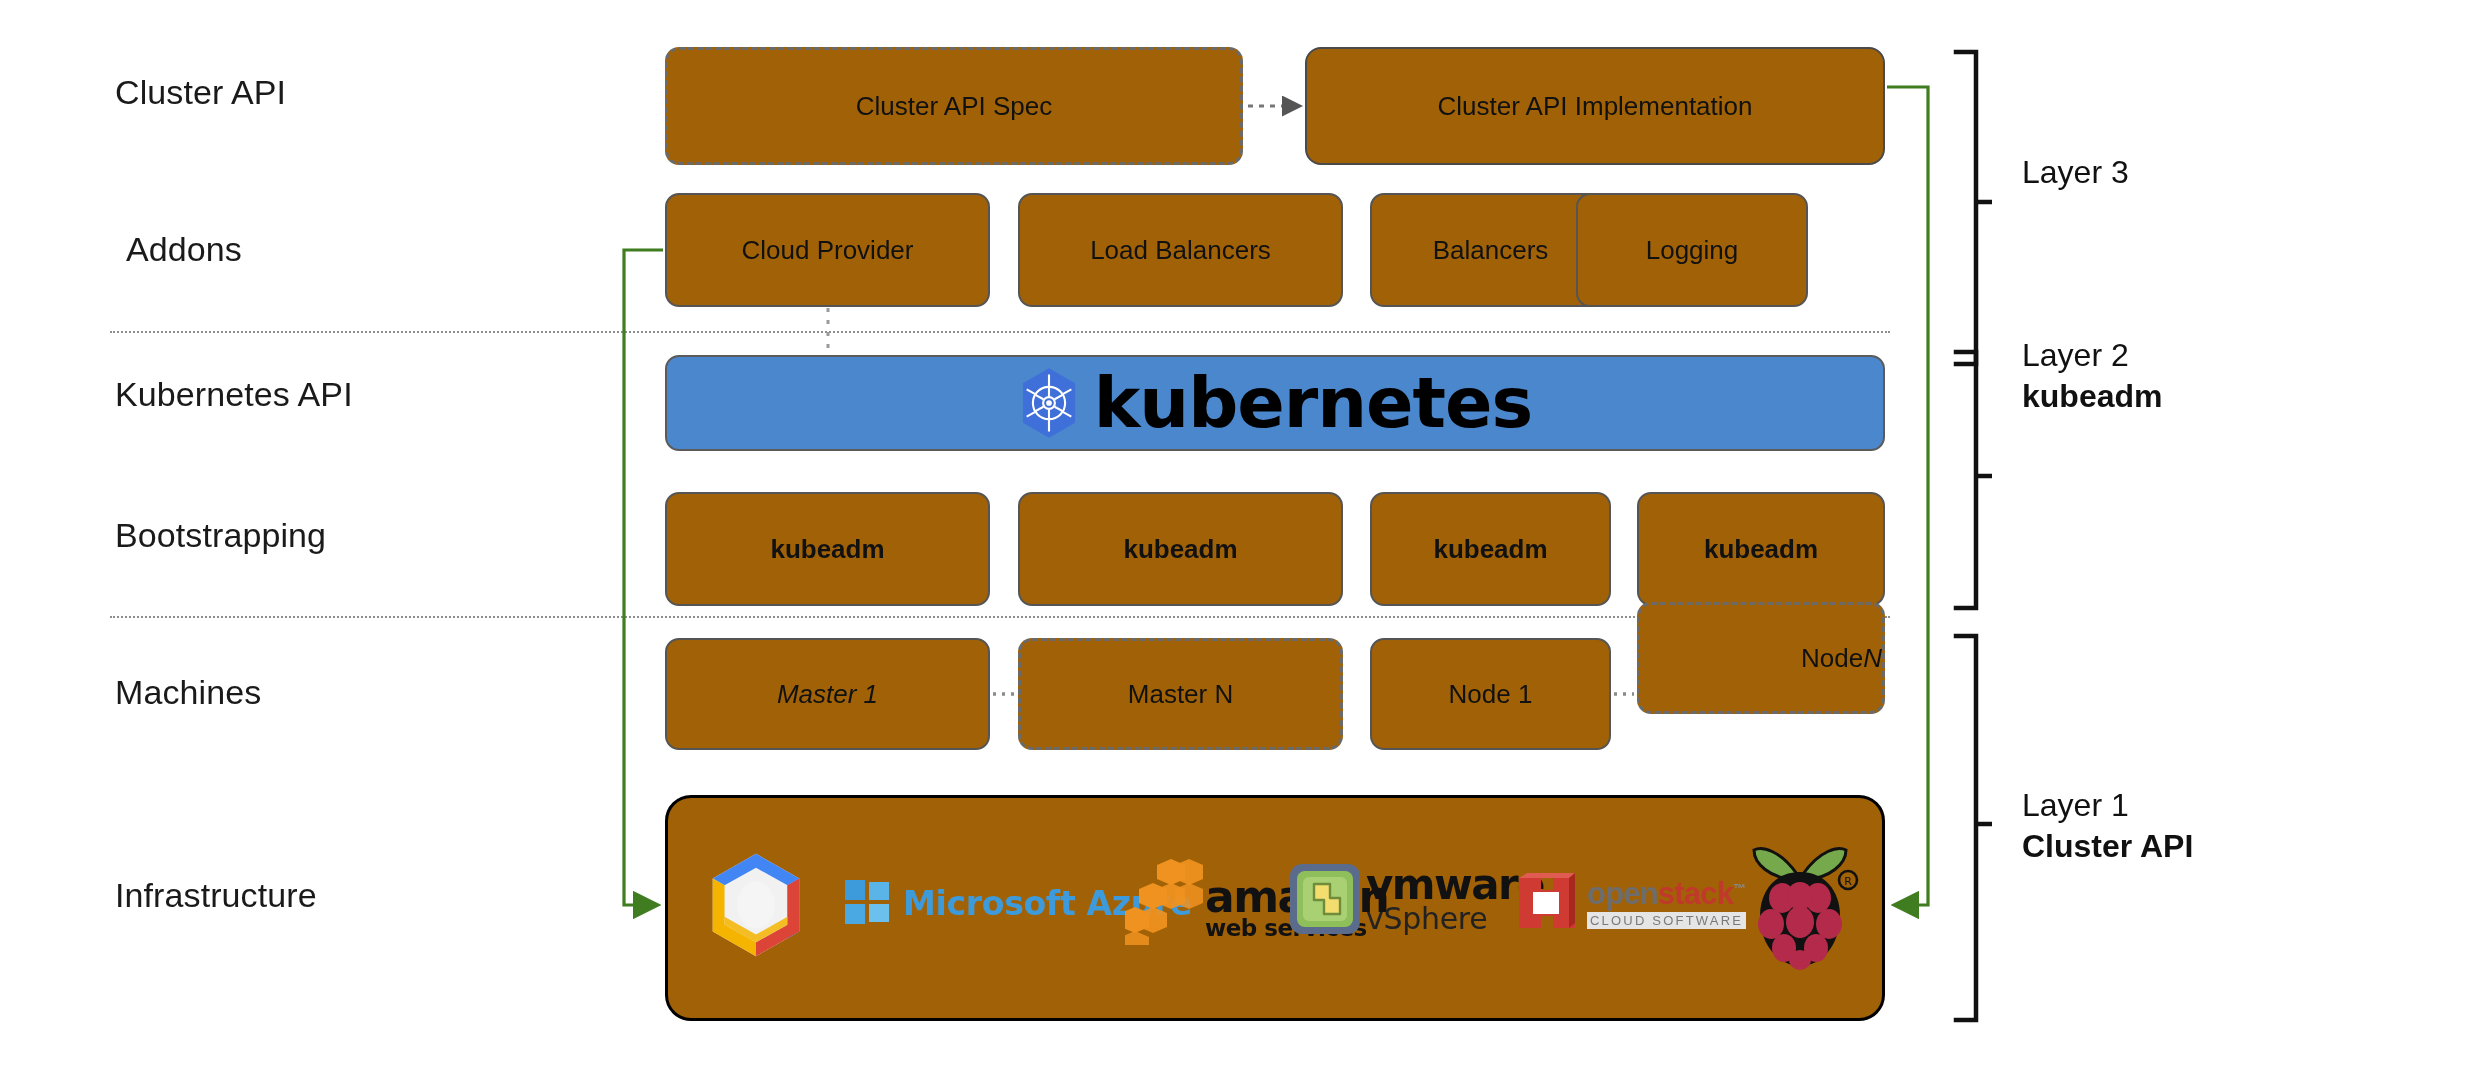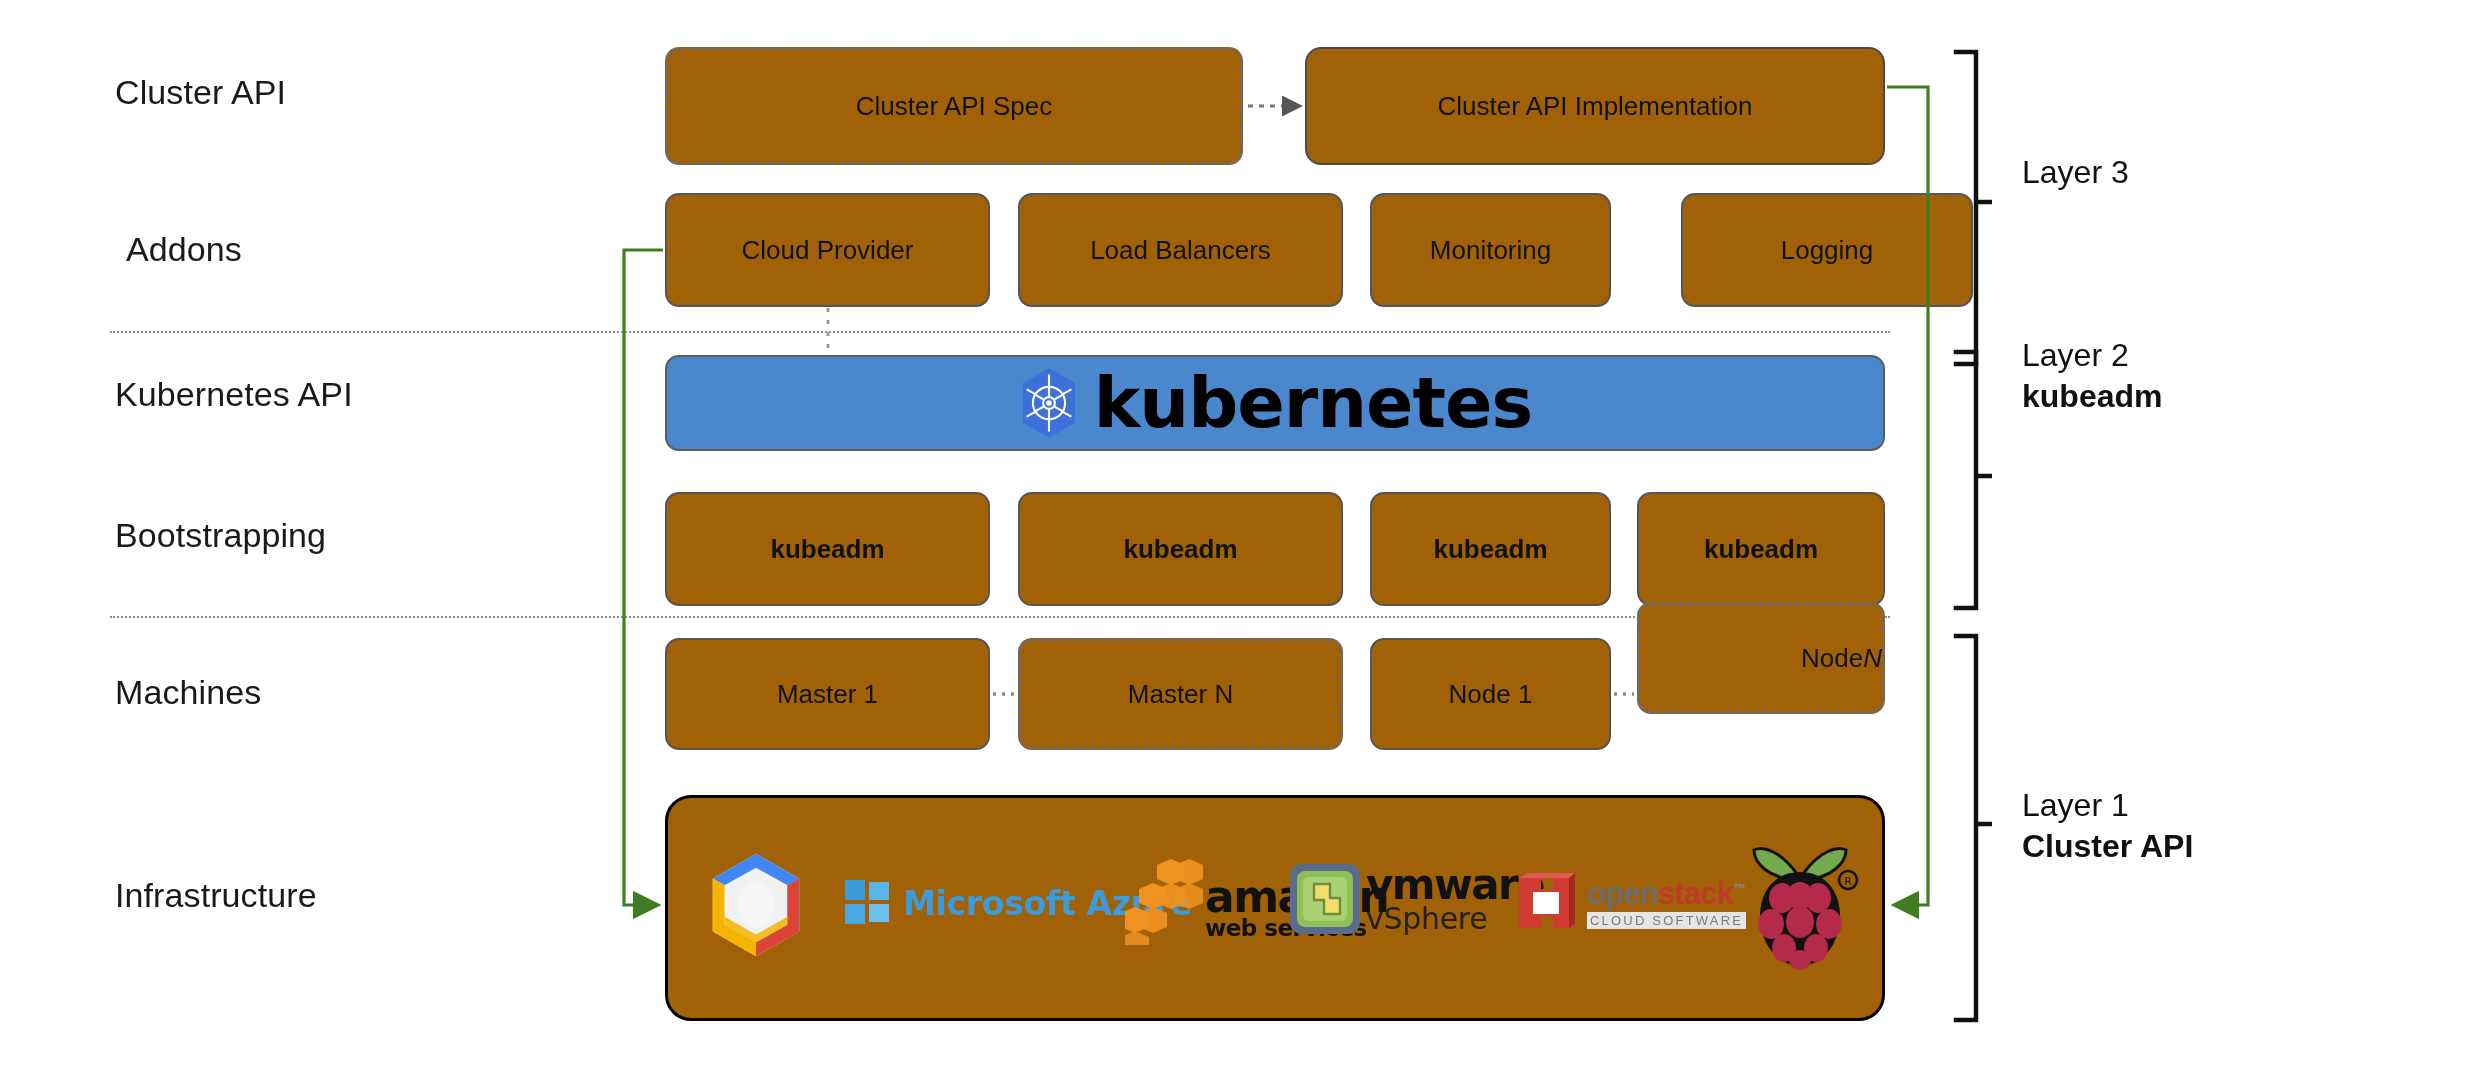--- a/index.html
+++ b/index.html
@@ -115,23 +115,23 @@
     <span>Cluster API Implementation</span>
   </div>
 
   <div class="node solid" style="left:665px;top:193px;width:325px;height:114px;">
     <span>Cloud Provider</span>
   </div>
   <div class="node solid" style="left:1018px;top:193px;width:325px;height:114px;">
     <span>Load Balancers</span>
   </div>
   <div class="node solid" style="left:1370px;top:193px;width:241px;height:114px;">
-    <span>Monitoring</span>
-  </div>
-  <div class="node solid" style="left:1681px;top:193px;width:292px;height:114px;text-align:center;">
+    <span>Balancers</span>
+  </div>
+  <div class="node solid" style="left:1576px;top:193px;width:232px;height:114px;text-align:center;">
     <span>Logging</span>
   </div>
 
   <div class="k8s" style="left:665px;top:355px;width:1220px;height:96px;">
     <svg class="k8s-logo" viewBox="0 0 100 116">
       <polygon points="50,2 92,26 92,90 50,114 8,90 8,26" fill="#3f6fd8"></polygon>
       <g stroke="#ffffff" stroke-width="3.4" fill="none">
         <circle cx="50" cy="58" r="26"></circle>
         <circle cx="50" cy="58" r="9.5"></circle>
         <line x1="50" y1="12" x2="50" y2="32"></line>
@@ -158,21 +158,21 @@
   <div class="node solid bold-text" style="left:1018px;top:492px;width:325px;height:114px;">
     <span>kubeadm</span>
   </div>
   <div class="node solid bold-text" style="left:1370px;top:492px;width:241px;height:114px;">
     <span>kubeadm</span>
   </div>
   <div class="node solid bold-text" style="left:1637px;top:492px;width:248px;height:114px;">
     <span>kubeadm</span>
   </div>
 
-  <div class="node solid" style="left:665px;top:638px;width:325px;height:112px;">
+  <div class="node solid" style="left:665px;top:638px;width:325px;height:112px;font-style:italic;">
     <span>Master 1</span>
   </div>
   <div class="node dashed" style="left:1018px;top:638px;width:325px;height:112px;">
     <span>Master N</span>
   </div>
   <div class="node solid" style="left:1370px;top:638px;width:241px;height:112px;">
     <span>Node 1</span>
   </div>
   <div class="node dashed" style="left:1637px;top:602px;width:248px;height:112px;justify-content:flex-end;">
     <span>Node </span>

